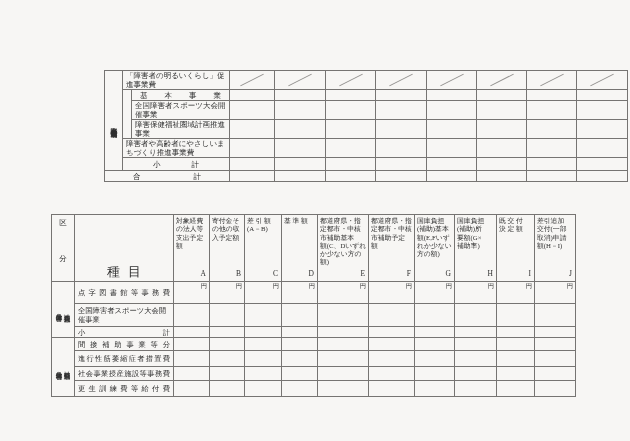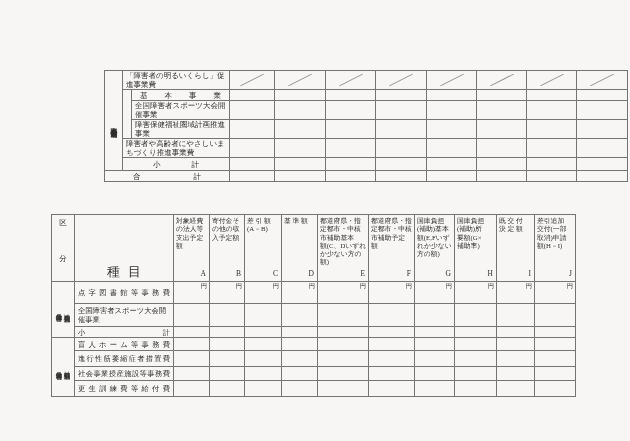--- a/index.html
+++ b/index.html
@@ -361,21 +361,21 @@
           <td></td>
           <td></td>
     </tr>
     <tr class="r4">
       <td rowspan="4" class="kubun">
         <div class="vwrap">
           <span class="vcol">身体障害者福</span>
           <span class="vcol">祉費補助金</span>
         </div>
       </td>
-      <td class="item just">盲人ホーム等事務費</td>
+      <td class="item just">間接補助事業等分</td>
       <td></td>
           <td></td>
           <td></td>
           <td></td>
           <td></td>
           <td></td>
           <td></td>
           <td></td>
           <td></td>
           <td></td>

